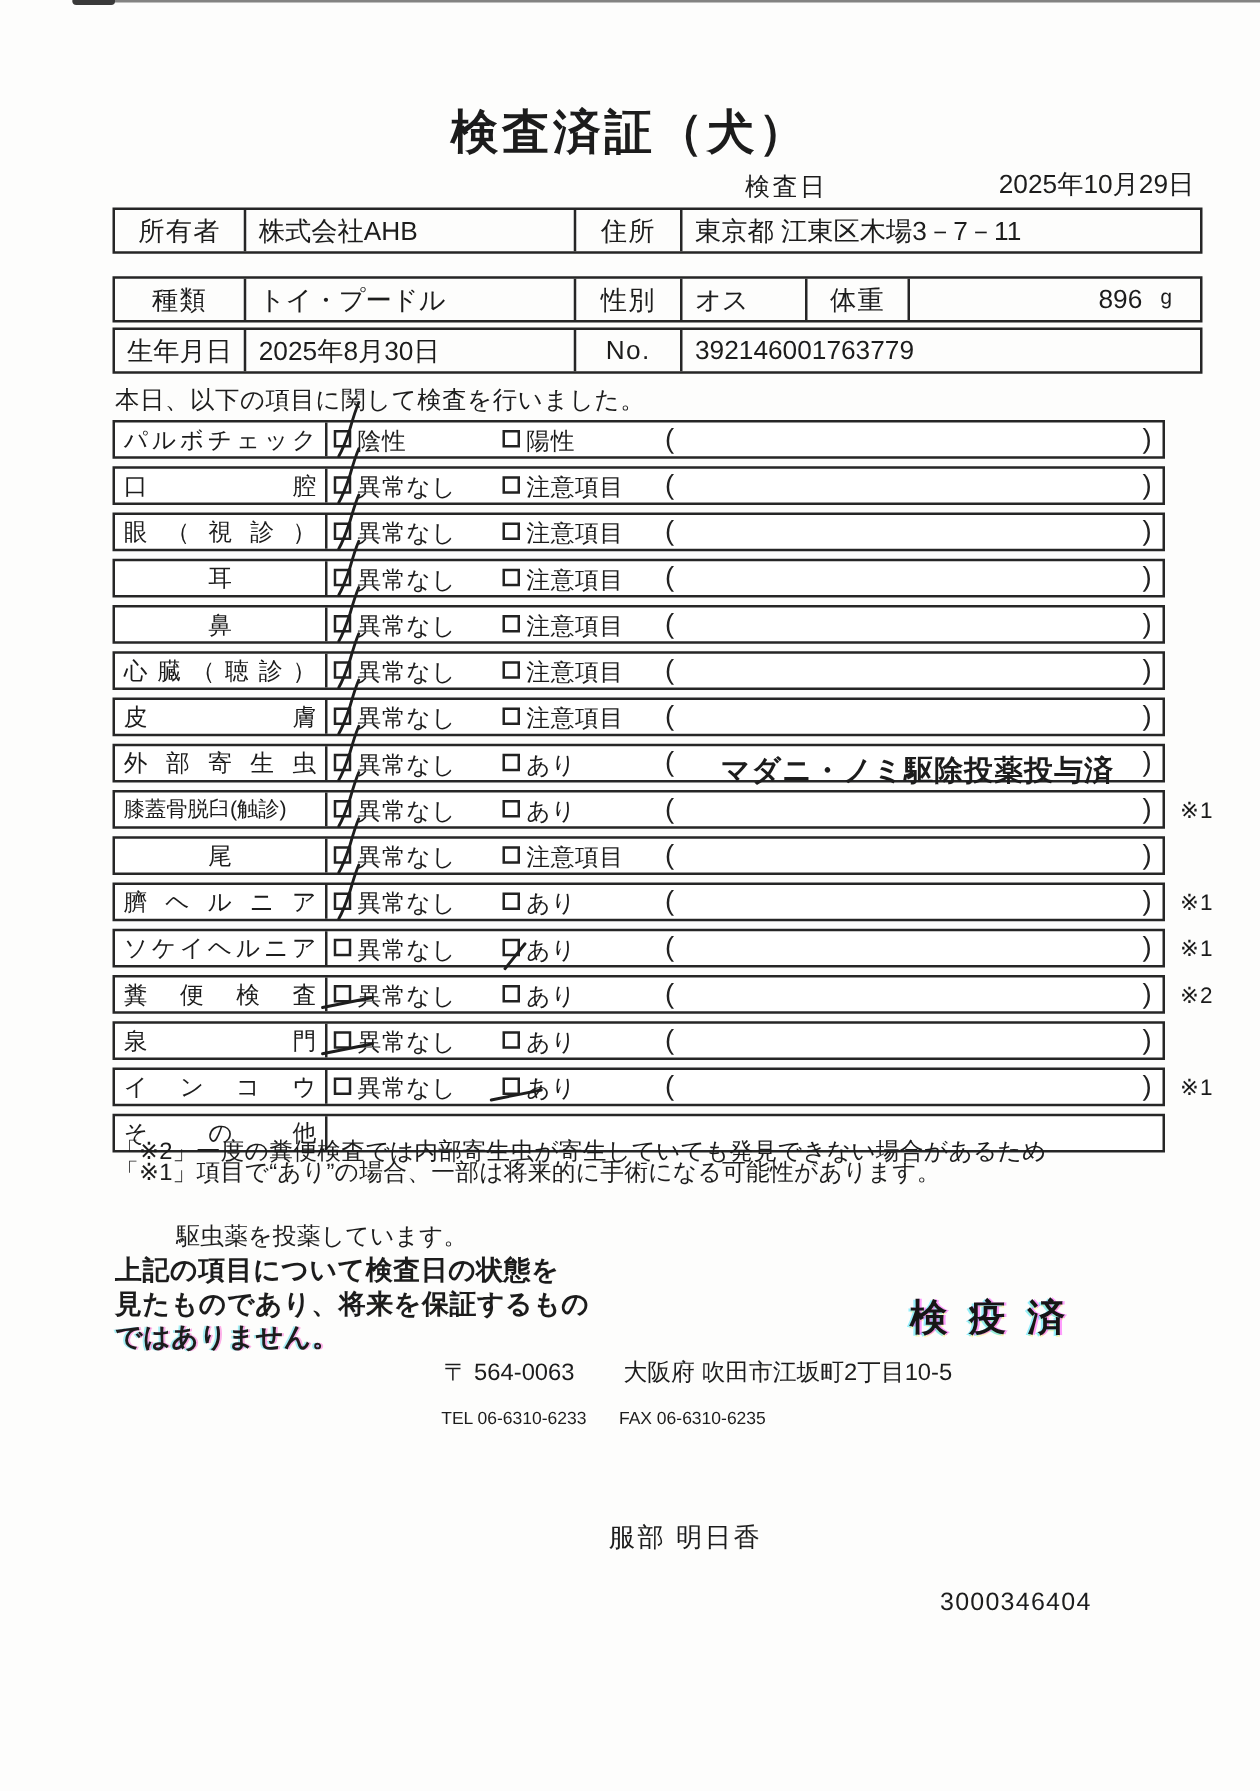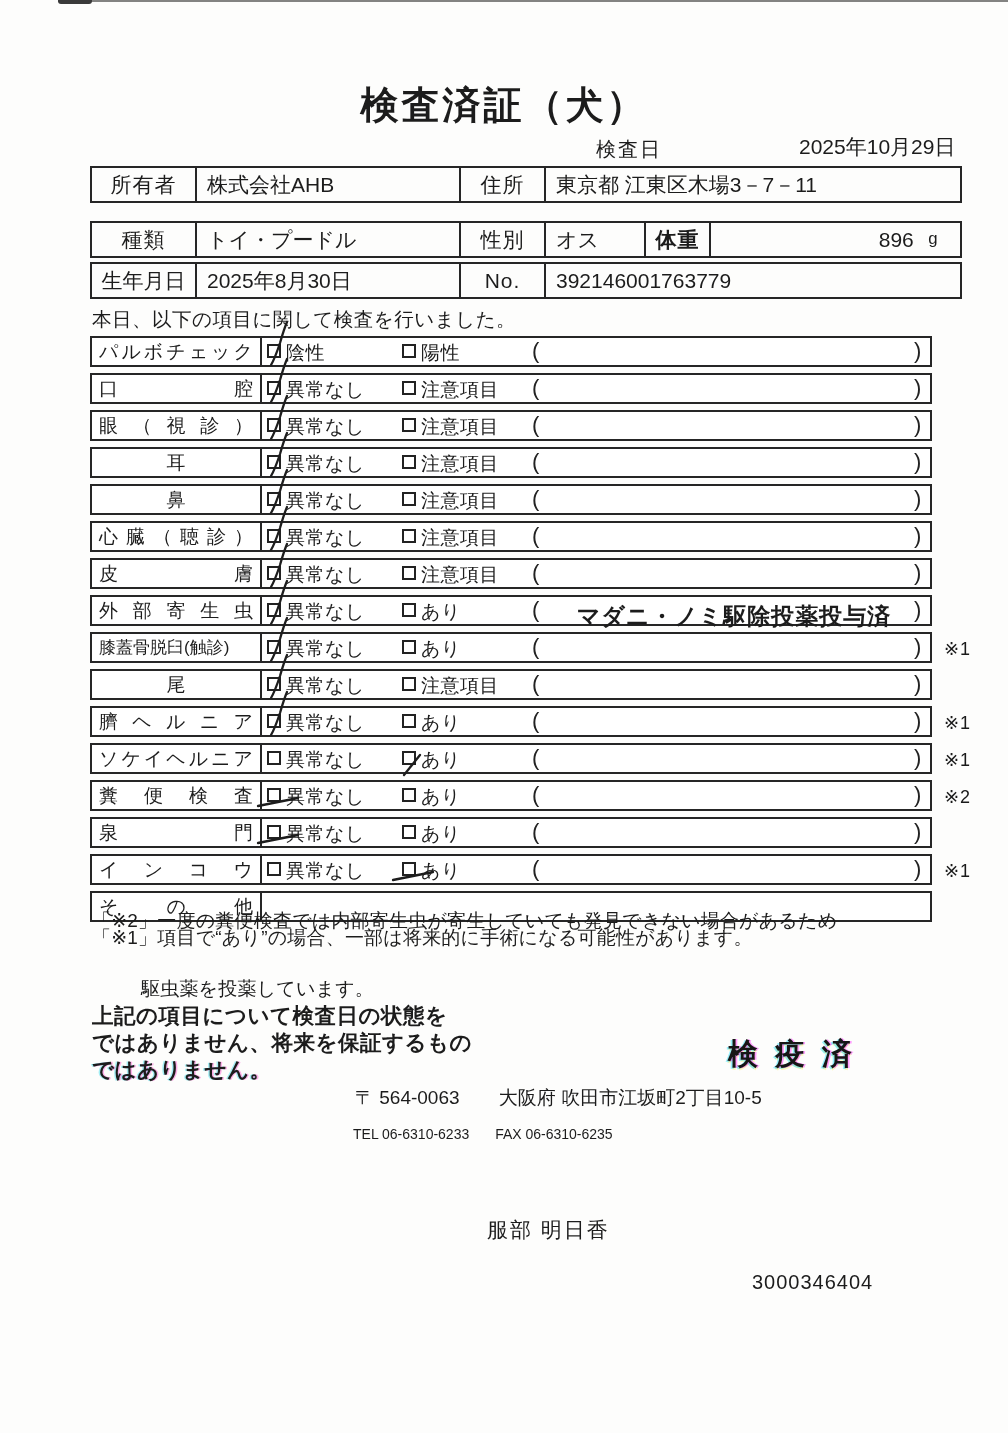--- a/index.html
+++ b/index.html
@@ -22,21 +22,21 @@
   .hrow{position:absolute;left:90px;width:872px;height:37px;border:2px solid #262626;box-sizing:border-box;display:flex;}
   .hcell{box-sizing:border-box;border-right:2px solid #262626;display:flex;align-items:center;font-size:21px;}
   .hcell:last-child{border-right:none;}
   .lab{justify-content:center;letter-spacing:1px;}
   .val{padding-left:10px;}
   .w-label{width:105px;}
   .w-value{width:264px;}
   .w-mid{width:85px;}
   .w-rest{flex:1;}
   .w-sex{width:100px;}
-  .w-wlab{width:65px;font-weight:bold;}
+  .w-wlab{width:82px;}
   .w-weight{flex:1;justify-content:flex-end;padding-right:16px;}
   .unit{font-size:17px;margin-left:14px;margin-right:6px;font-family:"Liberation Mono","DejaVu Sans Mono",monospace;}
 
   .intro{top:306px;left:92px;font-size:19.5px;letter-spacing:.5px;}
 
   
   #exam{position:absolute;top:336px;left:90px;width:842px;}
   .erow{position:relative;width:842px;height:31px;border:2px solid #262626;box-sizing:border-box;margin-bottom:6px;background:#fff;}
   .erow .labelcell{position:absolute;left:0;top:0;bottom:0;width:170px;border-right:2px solid #262626;box-sizing:border-box;
       display:flex;align-items:center;padding:0 7px;font-size:19px;}
@@ -418,21 +418,21 @@
         <div class="content"></div>
       </div>
     </div>
 
   <div class="abs note n1">「※1」項目で“あり”の場合、一部は将来的に手術になる可能性があります。</div>
   <div class="abs note n2">「※2」一度の糞便検査では内部寄生虫が寄生していても発見できない場合があるため</div>
   <div class="abs note n2b">駆虫薬を投薬しています。</div>
 
   <div class="abs disclaimer">
     <div>上記の項目について検査日の状態を</div>
-    <div>ではありません、将来を保証するもの</div>
+    <div>見たものであり、将来を保証するもの</div>
     <div class="fringe">ではありません。</div>
   </div>
 
   <div class="abs stamp">検疫済</div>
 
   <div class="abs postal">
     <span>〒 564-0063</span>
     <span class="addr">大阪府 吹田市江坂町2丁目10-5</span>
   </div>
   <div class="abs tel">

